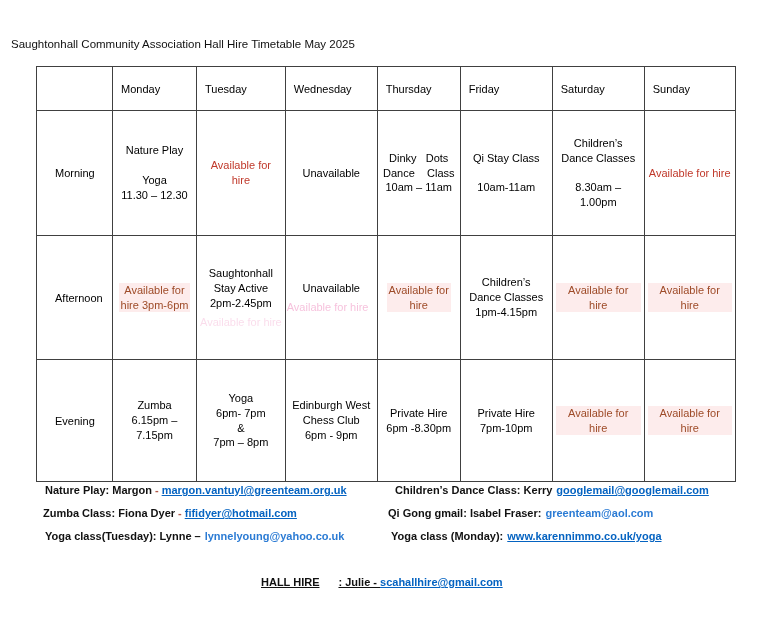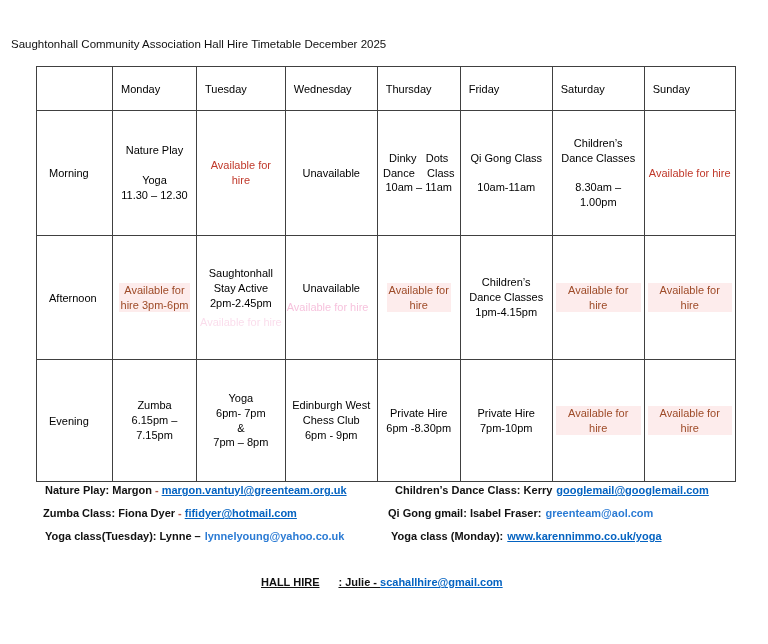--- a/index.html
+++ b/index.html
@@ -14,21 +14,21 @@
   }
   table.timetable {
     position:absolute; left:36px; top:66px;
     border-collapse:collapse; table-layout:fixed;
   }
   .timetable td, .timetable th {
     border:1px solid #404040; font-size:11px; font-weight:normal;
     padding:2px 3px; vertical-align:middle; overflow:hidden;
   }
   .timetable th.day { text-align:left; padding-left:8px; }
-  .timetable td.rowlabel { text-align:left; padding-left:12px; }
+  .timetable td.rowlabel { text-align:left; padding-left:18px; }
   .timetable td.cell { text-align:center; }
   tr.r-head { height:44px; }
   tr.r-morning { height:125px; }
   tr.r-afternoon { height:124px; }
   tr.r-evening { height:122px; }
   .txt { display:inline-block; white-space:pre-wrap; line-height:1.36; }
   td.red .txt { color:#c0392b; }
   td.brown .txt { color:#9e4b28; background:#fdecec; padding:0 2px; }
   .ghost {
     display:block; white-space:pre; line-height:1.3;
@@ -43,21 +43,21 @@
   .dash { color:#b05a4a; margin:0 3px; }
   .gap { margin-left:4px; }
   a.link { color:#0563c1; text-decoration:underline; cursor:pointer; }
   a.link-plain { color:#2b7bd4; text-decoration:none; cursor:pointer; }
   .hh-label { text-decoration:underline; }
   .hh-mid { text-decoration:underline;padding-left:19px; }
 </style>
 </head>
 <body>
 
-<div class="page-title">Saughtonhall Community Association Hall Hire Timetable December 2025</div>
+<div class="page-title">Saughtonhall Community Association Hall Hire Timetable May 2025</div>
 
 <table class="timetable">
   <colgroup>
     <col style="width:76px">
       <col style="width:84px">
       <col style="width:85px">
       <col style="width:92px">
     <col style="width:83px">
       <col style="width:92px">
       <col style="width:92px">
@@ -79,21 +79,21 @@
     <td class="cell"><span class="txt">Nature Play
 
 Yoga
 11.30 – 12.30</span></td>
     <td class="cell red"><span class="txt">Available for
 hire</span></td>
     <td class="cell"><span class="txt">Unavailable</span></td>
     <td class="cell"><span class="txt">Dinky   Dots
 Dance    Class
 10am – 11am</span></td>
-    <td class="cell"><span class="txt">Qi Gong Class
+    <td class="cell"><span class="txt">Qi Stay Class
 
 10am-11am</span></td>
     <td class="cell"><span class="txt">Children’s
 Dance Classes
 
 8.30am –
 1.00pm</span></td>
     <td class="cell red"><span class="txt">Available for hire</span></td>
   </tr>
   <tr class="r-afternoon">

